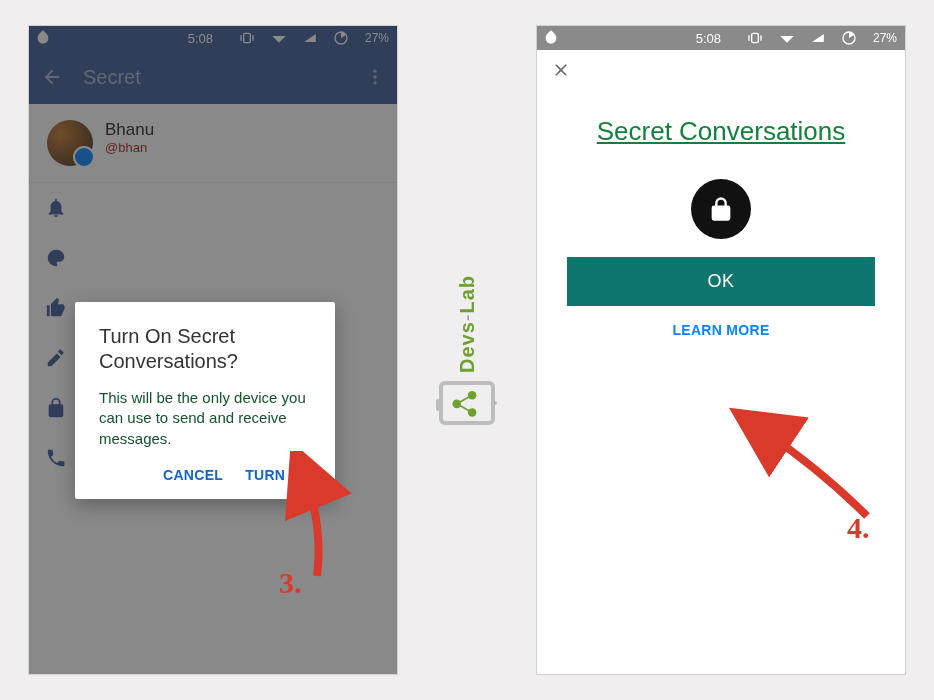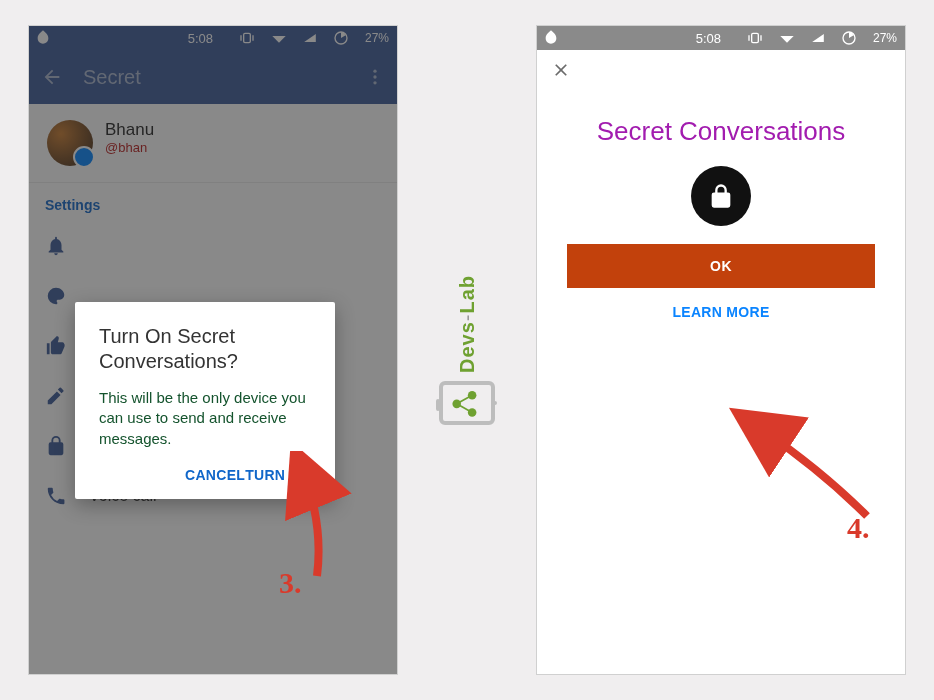--- a/index.html
+++ b/index.html
@@ -32,31 +32,31 @@
 .avatar::after{content:"";position:absolute;right:-2px;bottom:-2px;width:18px;height:18px;background:#0084ff;border:2px solid #fff;border-radius:50%;}
 .u-name{font-size:17px;color:#222;}
 .u-handle{font-size:13px;color:#b91c1c;}
 .sect-label{color:#1066c9;font-weight:600;font-size:14px;padding:14px 16px 8px;}
 .row{display:flex;align-items:center;padding:14px 16px;font-size:16px;color:#333;}
 .row svg{margin-right:22px;fill:#3a5998;flex-shrink:0;}
 .p1-dim{position:absolute;inset:0;background:var(--dim-overlay);}
 .dialog{position:absolute;left:46px;right:62px;top:276px;background:#fff;border-radius:2px;padding:22px 24px 10px;box-shadow:0 6px 20px rgba(0,0,0,.3);}
 .dlg-title{font-size:20px;color:#333;line-height:1.25;margin-bottom:14px;}
 .dlg-body{font-size:15px;color:#14532d;line-height:1.35;margin-bottom:18px;}
-.dlg-actions{display:flex;justify-content:flex-end;padding-bottom:6px;}
+.dlg-actions{display:flex;justify-content:flex-end;gap:22px;padding-bottom:6px;}
 .dlg-btn{color:#1066c9;font-weight:700;font-size:14px;letter-spacing:.3px;cursor:pointer;}
 
 
 .p2-statusbar{background:#8a8a8a;}
 .p2-close{position:absolute;top:34px;left:14px;font-size:22px;color:#6b6b6b;cursor:pointer;}
 .p2-content{padding:66px 30px 0;text-align:center;}
-.p2-title{font-size:26px;font-weight:300;color:#a21caf;margin-bottom:19px;}
+.p2-title{font-size:26px;font-weight:300;color:#15803d;margin-bottom:32px;text-decoration:underline;}
 .lock-badge{width:60px;height:60px;border-radius:50%;background:#111;display:inline-flex;align-items:center;justify-content:center;margin-bottom:18px;}
 .p2-para{font-size:13.5px;color:#7a7a7a;line-height:1.35;margin-bottom:18px;}
-.ok-btn{background:#c2410c;color:#fff;font-weight:700;font-size:14px;padding:14px 0;letter-spacing:.5px;cursor:pointer;}
+.ok-btn{background:#0f766e;color:#fff;font-weight:400;font-size:18px;padding:14px 0;letter-spacing:.5px;cursor:pointer;}
 .learn{margin-top:16px;color:#0a84ff;font-weight:700;font-size:14px;letter-spacing:.3px;cursor:pointer;}
 
 
 .arrow{position:absolute;pointer-events:none;}
 .step-num{position:absolute;color:var(--red-arrow);font-size:30px;font-weight:700;font-family:'Comic Sans MS',cursive;pointer-events:none;}
 
 
 .center-logo{width:70px;display:flex;flex-direction:column;align-items:center;gap:8px;color:var(--green);}
 .logo-text{writing-mode:vertical-rl;transform:rotate(180deg);font-size:20px;font-weight:600;letter-spacing:1px;}
 .logo-text .dash{color:#999;font-weight:300;}
@@ -105,21 +105,20 @@
           <circle cx="12" cy="19" r="2"></circle>
         </svg>
     </div>
     <div class="p1-user">
       <div class="avatar"></div>
       <div>
         <div class="u-name">Bhanu</div>
         <div class="u-handle">@bhan</div>
       </div>
     </div>
-    <div class="sect-label">Settings</div>
     <div class="row">
       <svg width="22" height="22" viewBox="0 0 24 24">
           <path d="M12 22a2 2 0 0 0 2-2h-4a2 2 0 0 0 2 2zm6-6V11c0-3-2-6-5-6.7V3a1 1 0 0 0-2 0v1.3C8 5 6 8 6 11v5l-2 2v1h16v-1l-2-2z"></path>
         </svg>
       <span></span>
     </div>
     <div class="row">
       <svg width="22" height="22" viewBox="0 0 24 24">
           <path d="M12 3a9 9 0 1 0 0 18c1 0 1.5-.8 1.5-1.5 0-.4-.2-.8-.4-1-.3-.3-.4-.7-.4-1 0-.8.7-1.5 1.5-1.5H16a5 5 0 0 0 5-5c0-4.4-4-8-9-8z"></path>
         </svg>

